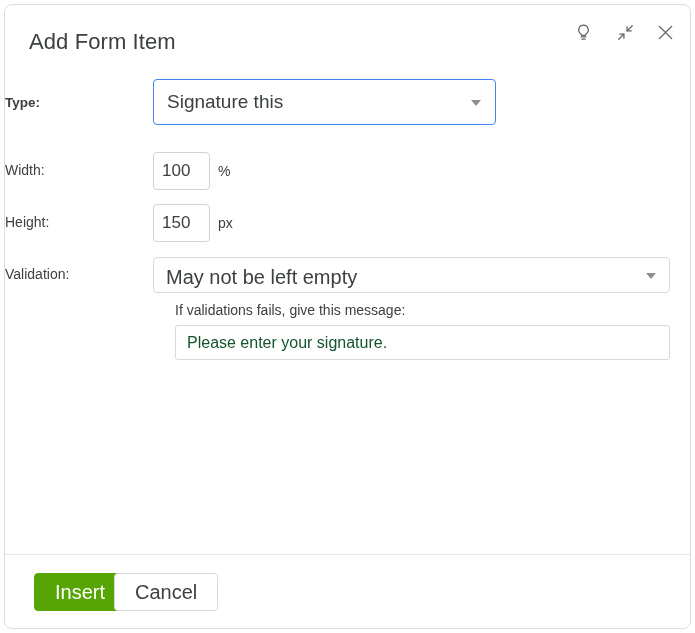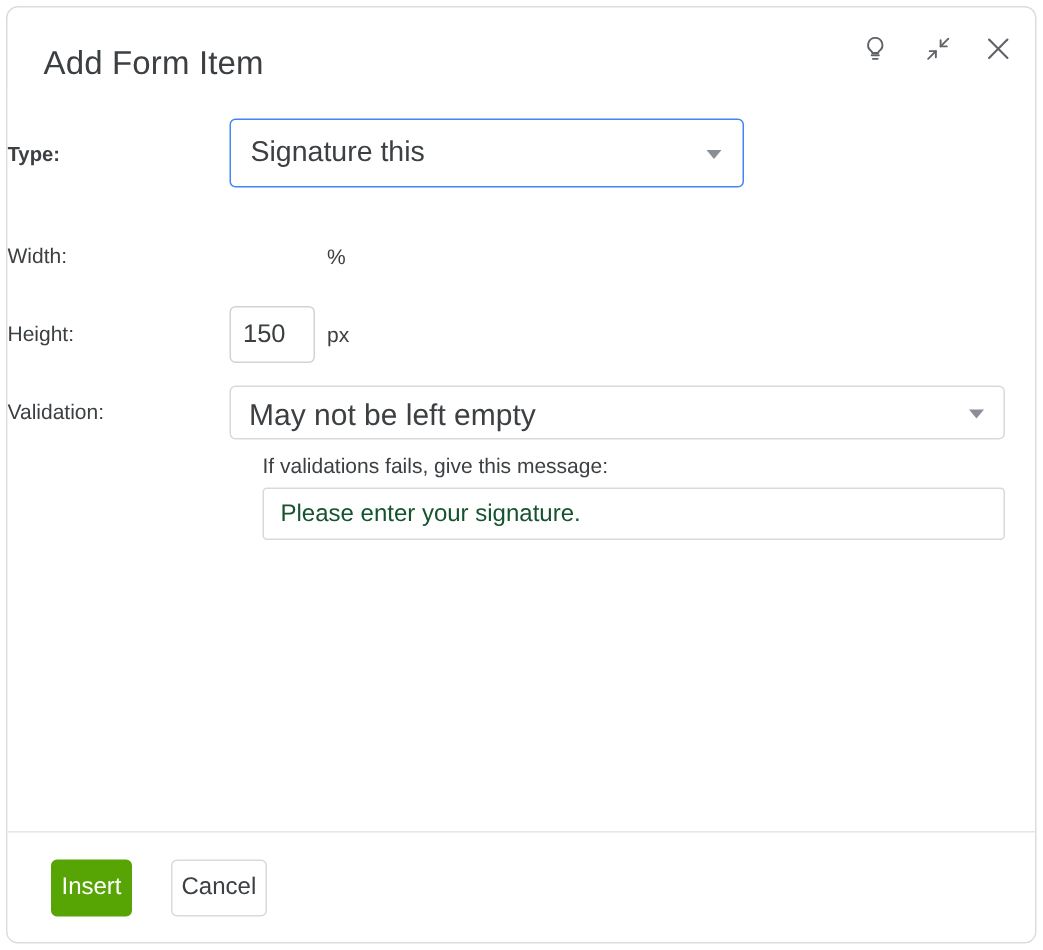--- a/index.html
+++ b/index.html
@@ -204,23 +204,23 @@
     height: 74px;
     border-top: 1px solid #e4e6e8;
     background: #ffffff;
   }
   .btn {
     position: absolute;
     top: 18px;
     height: 38px;
     border-radius: 4px;
     font-family: "Liberation Sans", sans-serif;
-    font-size: 16px;
+    font-size: 20px;
     cursor: pointer;
-    padding: 0 6px;
+    padding: 0 20px;
   }
   #btn-insert {
     left: 29px;
     background: #56a504;
     border: 1px solid #56a504;
     color: #ffffff;
   }
   #btn-cancel {
     left: 109px;
     background: #ffffff;
@@ -266,20 +266,21 @@
     <div class="row" id="type-row">
       <div class="field-label bold" id="label-type">Type:</div>
       <div id="type-select">
         <div id="type-select-value">Signature this</div>
         <div class="caret" id="type-caret"></div>
       </div>
     </div>
 
     <div class="row" id="width-row">
       <div class="field-label" id="label-width">Width:</div>
+      <input class="num-input" id="width-input" type="text" value="100" style="">
       <div class="unit">%</div>
     </div>
 
     <div class="row" id="height-row">
       <div class="field-label" id="label-height">Height:</div>
       <input class="num-input" id="height-input" type="text" value="150" style="">
       <div class="unit">px</div>
     </div>
 
     <div class="row" id="validation-row">

